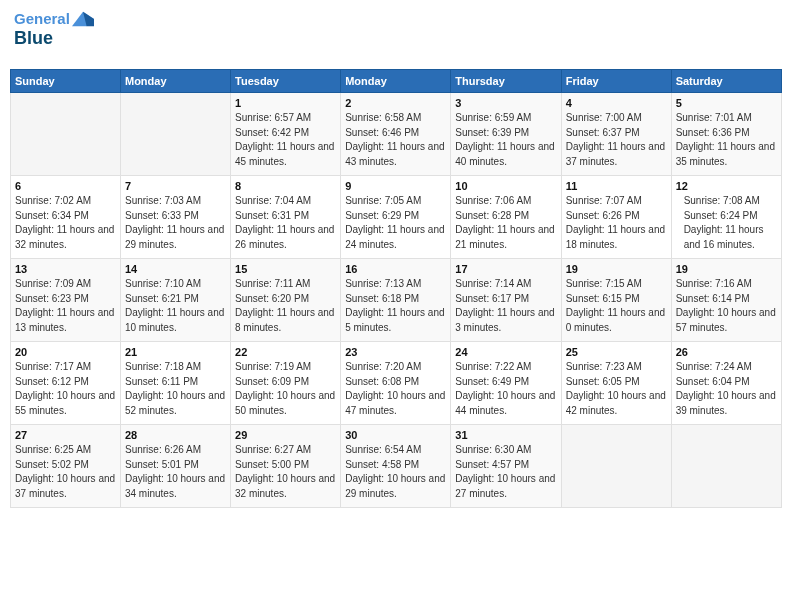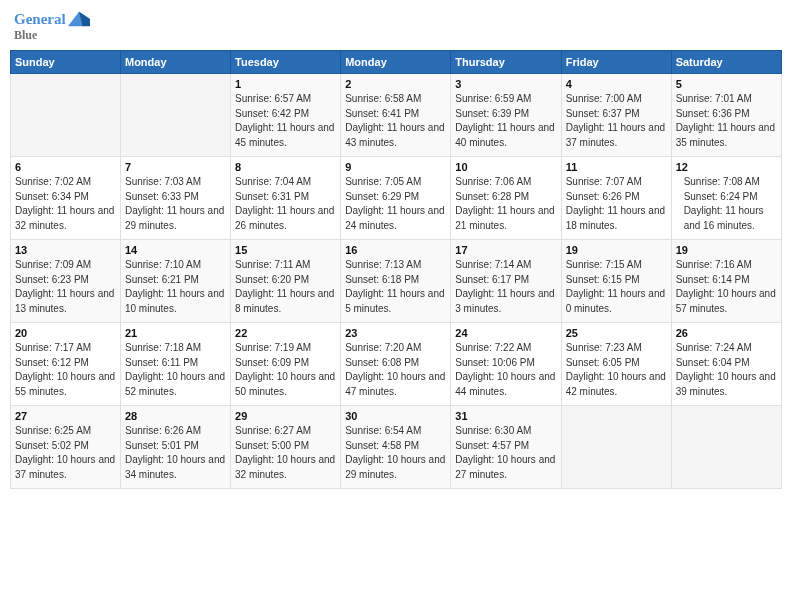--- a/index.html
+++ b/index.html
@@ -7,23 +7,22 @@
       font-family: Arial, sans-serif;
       background: #fff;
       width: 792px;
       min-height: 612px;
       padding: 10px;
     }
     .header-area {
       display: flex;
       align-items: flex-end;
       justify-content: space-between;
-      margin-bottom: 8px;
+      margin-bottom: 20px;
       padding: 0 4px;
-      font-family: Liberation Serif, serif;
     }
     .logo {
       display: flex;
       align-items: center;
       gap: 0;
     }
     .logo-text {
       font-size: 15px;
       font-weight: bold;
       color: #1a3a5c;
@@ -101,21 +100,21 @@
 
 <div class="header-area">
   <div class="logo">
     <div>
       <div class="logo-text">
         <span>General</span><svg class="logo-icon" viewBox="0 0 30 20" xmlns="http://www.w3.org/2000/svg" style="display:inline-block;vertical-align:middle;margin-left:2px;margin-top:-3px">
             <polygon points="0,20 15,0 30,10 20,20" fill="#4a90d9"></polygon>
             <polygon points="15,0 30,10 30,20 20,20" fill="#1a5a9a"></polygon>
           </svg>
       </div>
-      <div class="logo-text" style="color:#737373;font-size:12px;margin-top:-2px">Blue</div>
+      <div class="logo-text" style="color:#0c4a6e;font-size:18px;margin-top:-2px">Blue</div>
     </div>
   </div>
   <div class="title-area">
     <div class="month-title"></div>
     <div class="subtitle"></div>
   </div>
 </div>
 
 <table>
   <thead>
@@ -135,21 +134,21 @@
         <td class="empty-cell"></td>
         <td>
           <span class="day-num">1</span>
           <div class="day-info" style="white-space: pre-line;">Sunrise: 6:57 AM
 Sunset: 6:42 PM
 Daylight: 11 hours and 45 minutes.</div>
         </td>
         <td>
           <span class="day-num">2</span>
           <div class="day-info" style="white-space: pre-line;">Sunrise: 6:58 AM
-Sunset: 6:41 PM
+Sunset: 6:46 PM
 Daylight: 11 hours and 43 minutes.</div>
         </td>
         <td>
           <span class="day-num">3</span>
           <div class="day-info" style="white-space: pre-line;">Sunrise: 6:59 AM
 Sunset: 6:39 PM
 Daylight: 11 hours and 40 minutes.</div>
         </td>
         <td>
           <span class="day-num">4</span>
@@ -273,21 +272,21 @@
         </td>
         <td>
           <span class="day-num">23</span>
           <div class="day-info" style="white-space: pre-line;">Sunrise: 7:20 AM
 Sunset: 6:08 PM
 Daylight: 10 hours and 47 minutes.</div>
         </td>
         <td>
           <span class="day-num">24</span>
           <div class="day-info" style="white-space: pre-line;">Sunrise: 7:22 AM
-Sunset: 10:06 PM
+Sunset: 6:49 PM
 Daylight: 10 hours and 44 minutes.</div>
         </td>
         <td>
           <span class="day-num">25</span>
           <div class="day-info" style="white-space: pre-line;">Sunrise: 7:23 AM
 Sunset: 6:05 PM
 Daylight: 10 hours and 42 minutes.</div>
         </td>
         <td>
           <span class="day-num">26</span>

